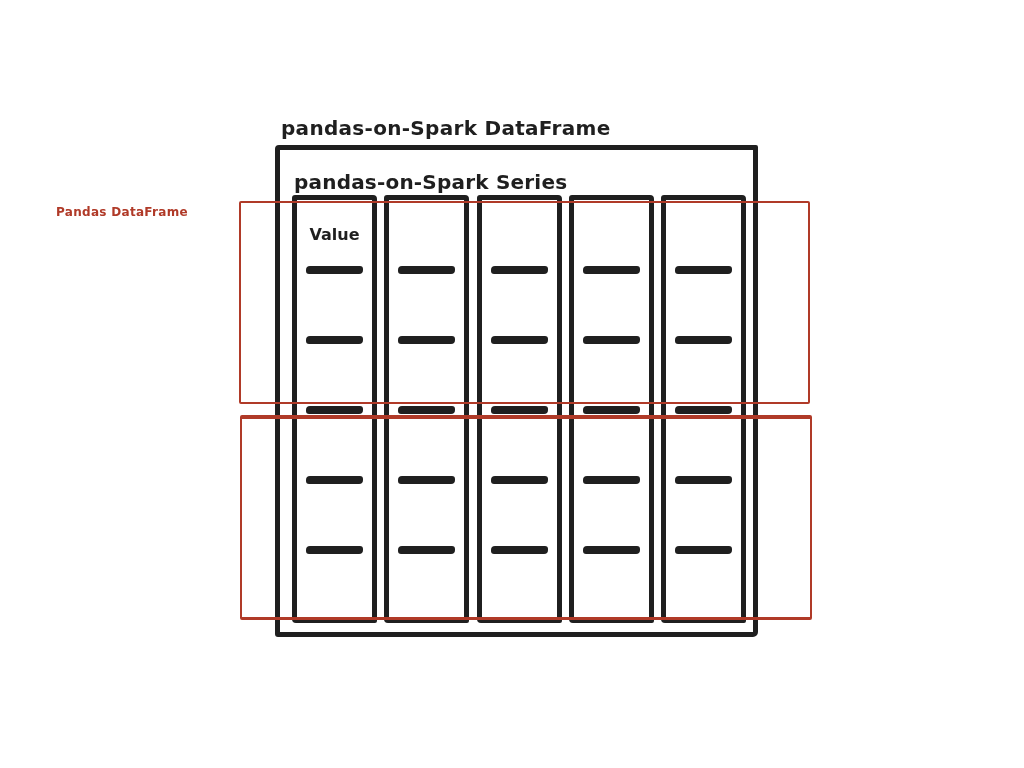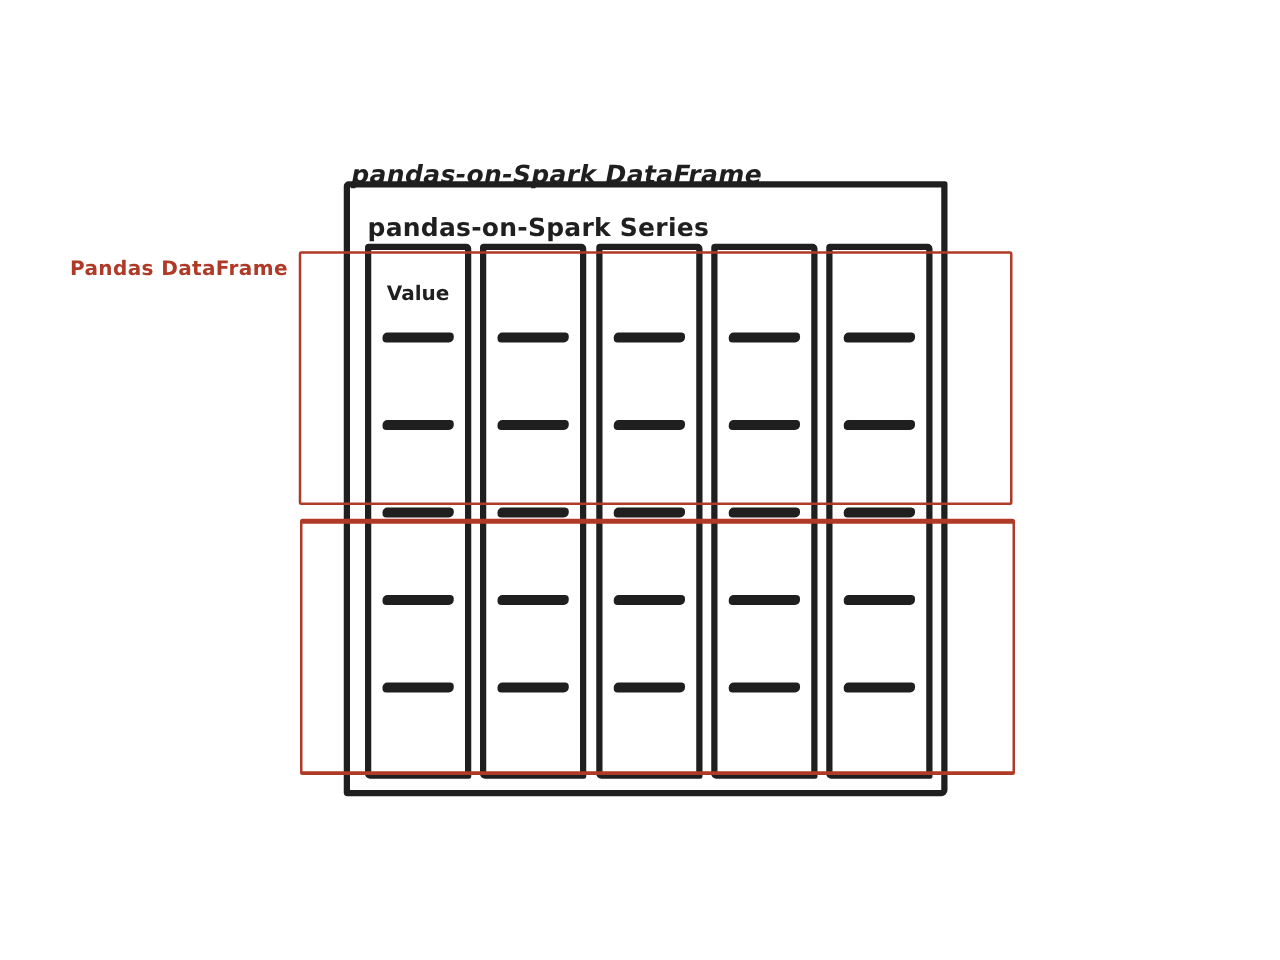--- a/index.html
+++ b/index.html
@@ -10,27 +10,26 @@
     width: 1024px;
     height: 768px;
     background: #ffffff;
     overflow: hidden;
     font-family: "DejaVu Sans", sans-serif;
   }
 
   .title {
     position: absolute;
     left: 281px;
-    top: 127px;
+    top: 116px;
     font-size: 20px;
     font-weight: 600;
     letter-spacing: 0.3px;
     color: #1f1f1f;
     white-space: nowrap;
-    font-style: italic;
   }
 
   .outer-box {
     position: absolute;
     left: 275px;
     top: 145px;
     width: 483px;
     height: 492px;
     box-sizing: border-box;
     border: 5px solid #1f1f1f;
@@ -82,21 +81,21 @@
     width: 57px;
     height: 8px;
     background: #1f1f1f;
     border-radius: 4px 3px 4px 3px;
   }
 
   .pandas-label {
     position: absolute;
     left: 56px;
     top: 205px;
-    font-size: 16px;
+    font-size: 12px;
     font-weight: 600;
     letter-spacing: 0.3px;
     white-space: nowrap;
   }
 
   .red-box {
     position: absolute;
     box-sizing: border-box;
     background: transparent;
     border-style: solid;

